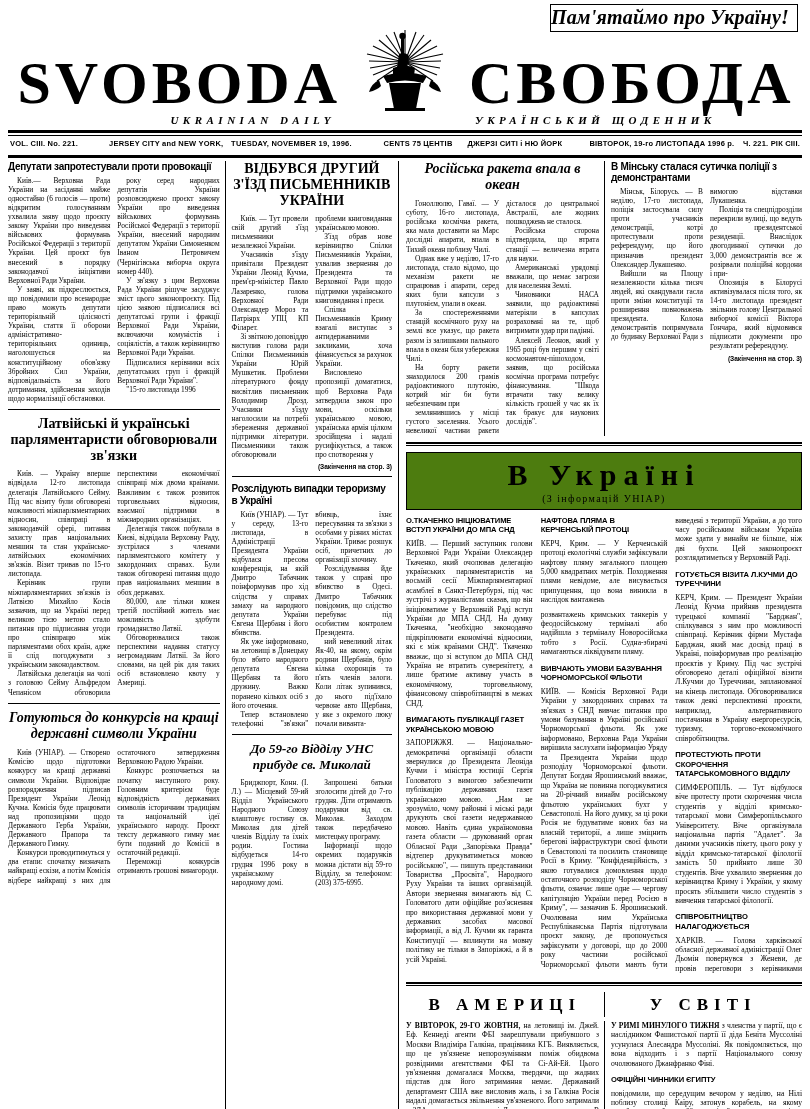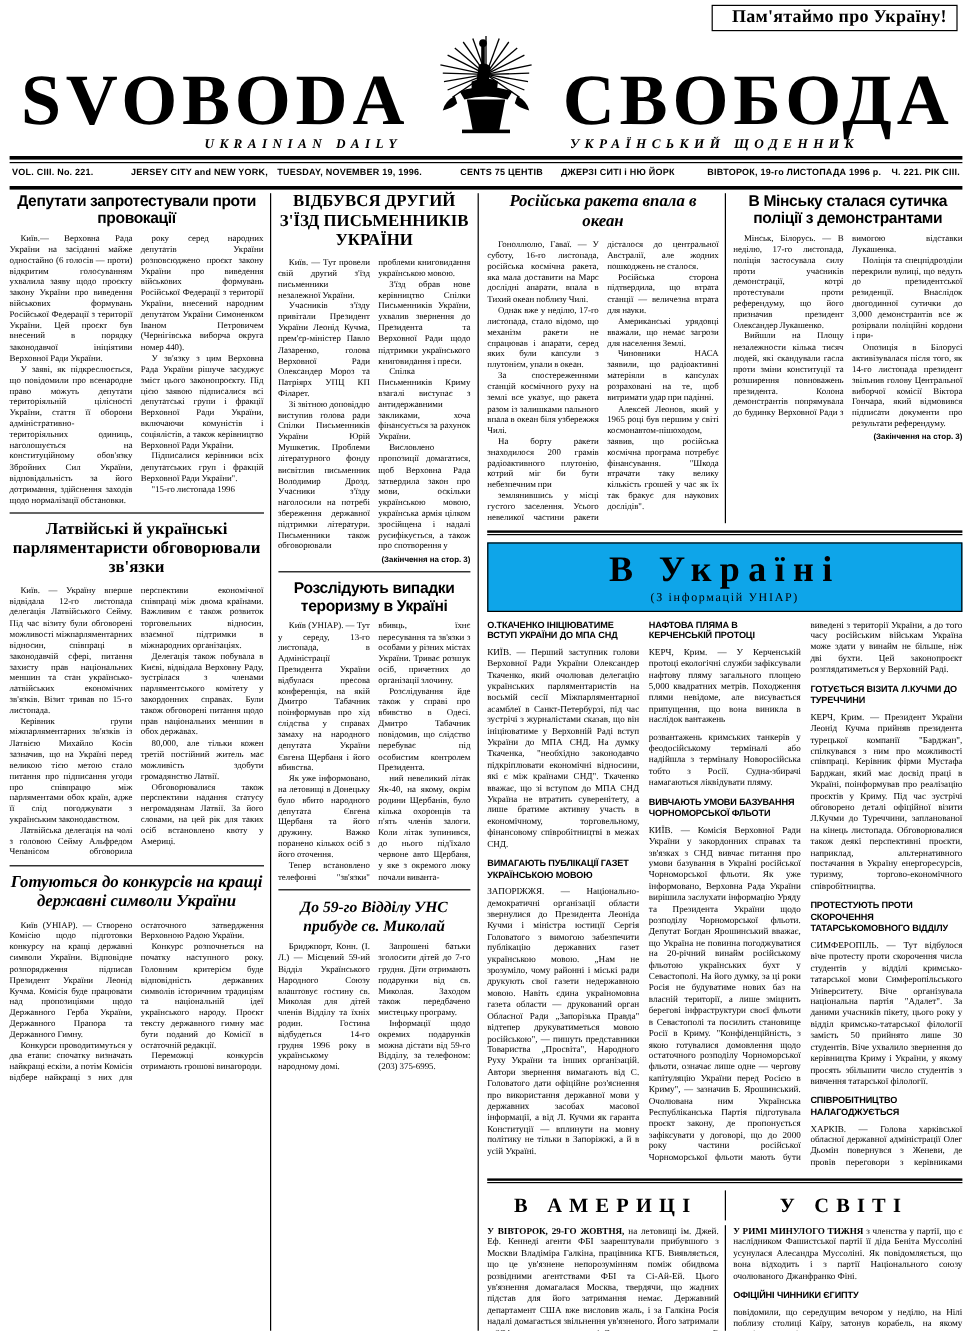--- a/index.html
+++ b/index.html
@@ -11,24 +11,24 @@
     color: #000;
     overflow: hidden;
   }
   .page { width:810px; height:1109px; position:relative; padding: 0 8px; }
 
   
   .slogan-wrap { height: 26px; position:relative; }
   .slogan {
     position:absolute; right:4px; top:4px;
     border:1.5px solid #000;
-    padding:1px 8px 2px 16px;
-    font-family:"Liberation Serif", serif;
-    font-weight:bold; 
-    font-size:15px; letter-spacing:0.2px;
+    padding:1px 8px 2px 0;
+    font-family:"Liberation Serif", serif;
+    font-weight:bold; font-style:italic;
+    font-size:20px; letter-spacing:0.2px;
   }
   .masthead { display:flex; align-items:flex-end; justify-content:center; height:84px; margin-top:2px; }
   .mast-word {
     font-family:"Liberation Serif", serif;
     font-weight:bold;
     font-size:60px;
     letter-spacing:4px;
     line-height:0.95;
     white-space:nowrap;
   }
@@ -61,22 +61,22 @@
 
   
   .body-grid { display:flex; margin-top:3px; height:952px; }
   .col-left   { width:215px; }
   .col-mid    { width:170px; border-left:1px solid #000; padding-left:6px; margin-left:5px; }
   .col-right  { width:404px; border-left:1px solid #000; padding-left:7px; margin-left:6px; }
 
   
   h2.hl {
     font-family:"Liberation Sans", sans-serif;
-    font-weight:bold; font-size:13px; line-height:1.12;
-    margin:0 0 4px 0; text-align:center; letter-spacing:-0.3px;
+    font-weight:bold; font-size:10px; line-height:1.12;
+    margin:0 0 4px 0; text-align:left; letter-spacing:-0.3px;
   }
   h2.hl-serif {
     font-family:"Liberation Serif", serif;
     font-weight:bold; font-size:14px; line-height:1.15;
     margin:0 0 5px 0; text-align:center; letter-spacing:0px;
   }
   h2.hl-ital {
     font-family:"Liberation Serif", serif;
     font-weight:bold; font-style:italic; font-size:14px; line-height:1.2;
     margin:0 0 5px 0; text-align:center;
@@ -103,21 +103,21 @@
     margin-top:4px;
   }
 
   .sec-div { border-top:2.5px solid #000; margin:6px 0 1px 0; }
   .sec-div-thin { border-top:1px solid #000; margin:1.5px 0 6px 0; }
   .hr-simple { border-top:1px solid #000; margin:6px 0 6px 0; }
 
   
   .banner {
     border:1.5px solid #000;
-    background:#0ea5e9;
+    background:#4d7c0f;
     text-align:center;
     padding:6px 0 5px 0;
     margin:4px 0 6px 0;
   }
   .banner-title {
     font-family:"Liberation Serif", serif;
     font-weight:bold; font-size:30px; letter-spacing:7px;
     line-height:1.05;
   }
   .banner-sub {

